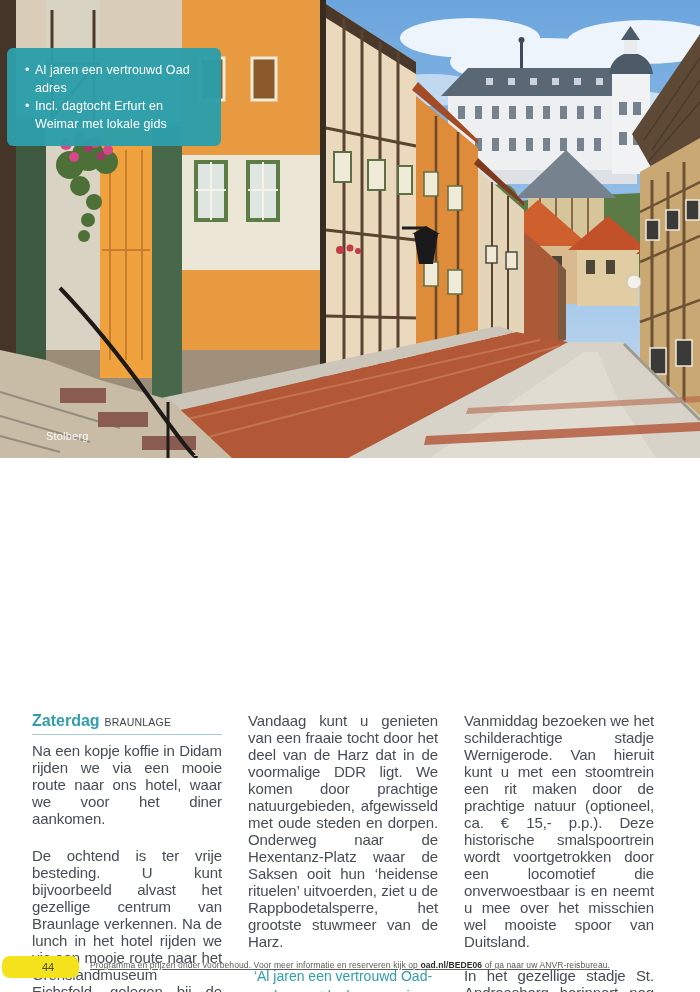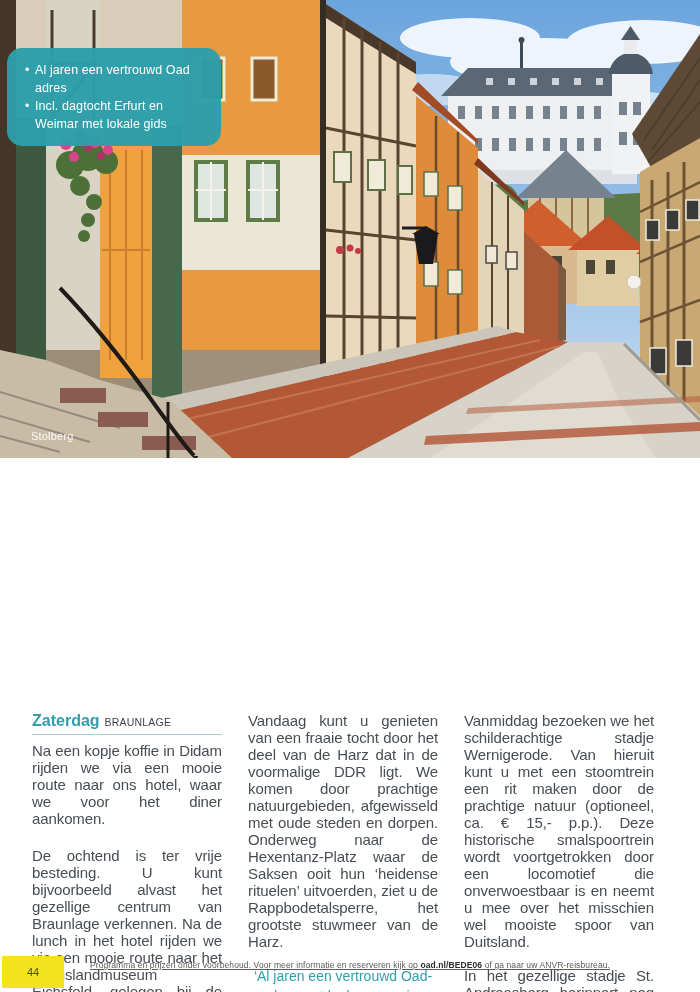--- a/index.html
+++ b/index.html
@@ -2,25 +2,25 @@
 <html lang="nl"><head>
 <meta charset="utf-8">
 <style>
   html,body{margin:0;padding:0;background:#fff;}
   .page{position:relative;width:700px;height:992px;background:#ffffff;overflow:hidden;
         font-family:"Liberation Sans",sans-serif;color:#474d54;}
   
   .hero{position:absolute;left:0;top:0;width:700px;height:458px;overflow:hidden;background:#9cc3e9;}
   .hero svg{display:block;width:700px;height:458px;}
   .usp-box{position:absolute;left:7px;top:48px;width:214px;box-sizing:border-box;
-           background:rgba(44,158,169,0.97);border-radius:15px;padding:13px 14px 13px 18px;}
+           background:rgba(44,158,169,0.97);border-radius:6px;padding:13px 14px 13px 18px;}
   .usp-item{color:#ffffff;font-size:12.5px;line-height:18px;font-weight:500;letter-spacing:.1px;
             padding-left:10px;position:relative;}
   .usp-item::before{content:"•";position:absolute;left:0;top:0;}
-  .hero-caption{position:absolute;left:31px;top:430px;color:rgba(255,255,255,.93);font-size:11px;letter-spacing:.2px;}
+  .hero-caption{position:absolute;left:46px;top:430px;color:rgba(255,255,255,.93);font-size:11px;letter-spacing:.2px;}
   
   .title-block{margin-top:22px;text-align:center;}
   .kicker{color:#2f9fab;font-size:16px;font-weight:500;letter-spacing:.2px;}
   .main-title{color:#2f9fab;font-size:34px;font-weight:800;letter-spacing:.8px;line-height:40px;margin-top:4px;}
   .sub-title{color:#2e3338;font-size:30px;font-weight:400;letter-spacing:2.5px;line-height:34px;margin-top:2px;}
   
   .intro{margin:16px auto 0 auto;max-width:575px;text-align:center;
          font-size:13px;line-height:21px;color:#3c434b;}
   
   .columns{position:absolute;left:32px;top:712px;width:618px;display:flex;gap:26px;}
@@ -28,23 +28,23 @@
   .sec-head{border-bottom:1.5px solid #a9ced2;padding-bottom:4px;margin-bottom:7px;white-space:nowrap;}
   .sec-day{color:#2f9fab;font-size:16px;font-weight:700;margin-right:5px;}
   .sec-title{color:#3e444b;font-size:10.5px;letter-spacing:.2px;}
   .body-text{font-size:15px;line-height:17px;letter-spacing:-.1px;text-align:justify;color:#474d54;hyphens:auto;}
   .sec + .sec{margin-top:20px;}
   .col .sec-gap{margin-top:17px;}
   .quote{margin-top:17px;padding:0 4px;text-align:center;color:#2f9fab;
          font-size:14px;line-height:19.5px;font-weight:500;}
   
   .footer{position:absolute;left:0;top:956px;width:700px;height:24px;}
-  .page-pill{position:absolute;left:2px;top:0;width:62px;height:32px;background:#f4e31c;border-radius:0;
+  .page-pill{position:absolute;left:2px;top:0;width:62px;height:22px;background:#f4e31c;border-radius:8px;
              display:flex;align-items:center;justify-content:center;
-             color:#4a473c;font-size:11px;font-weight:500;}
+             color:#4a473c;font-size:11px;font-weight:500;padding-left:15px;}
   .footer-note{position:absolute;left:80px;right:80px;top:4px;text-align:center;
                font-size:8.5px;color:#5a5a56;letter-spacing:.1px;text-decoration:underline;}
   .footer-note b{color:#2e2c28;}
 </style>
 </head>
 <body>
 
 <div class="page">
 
   <div class="hero">

